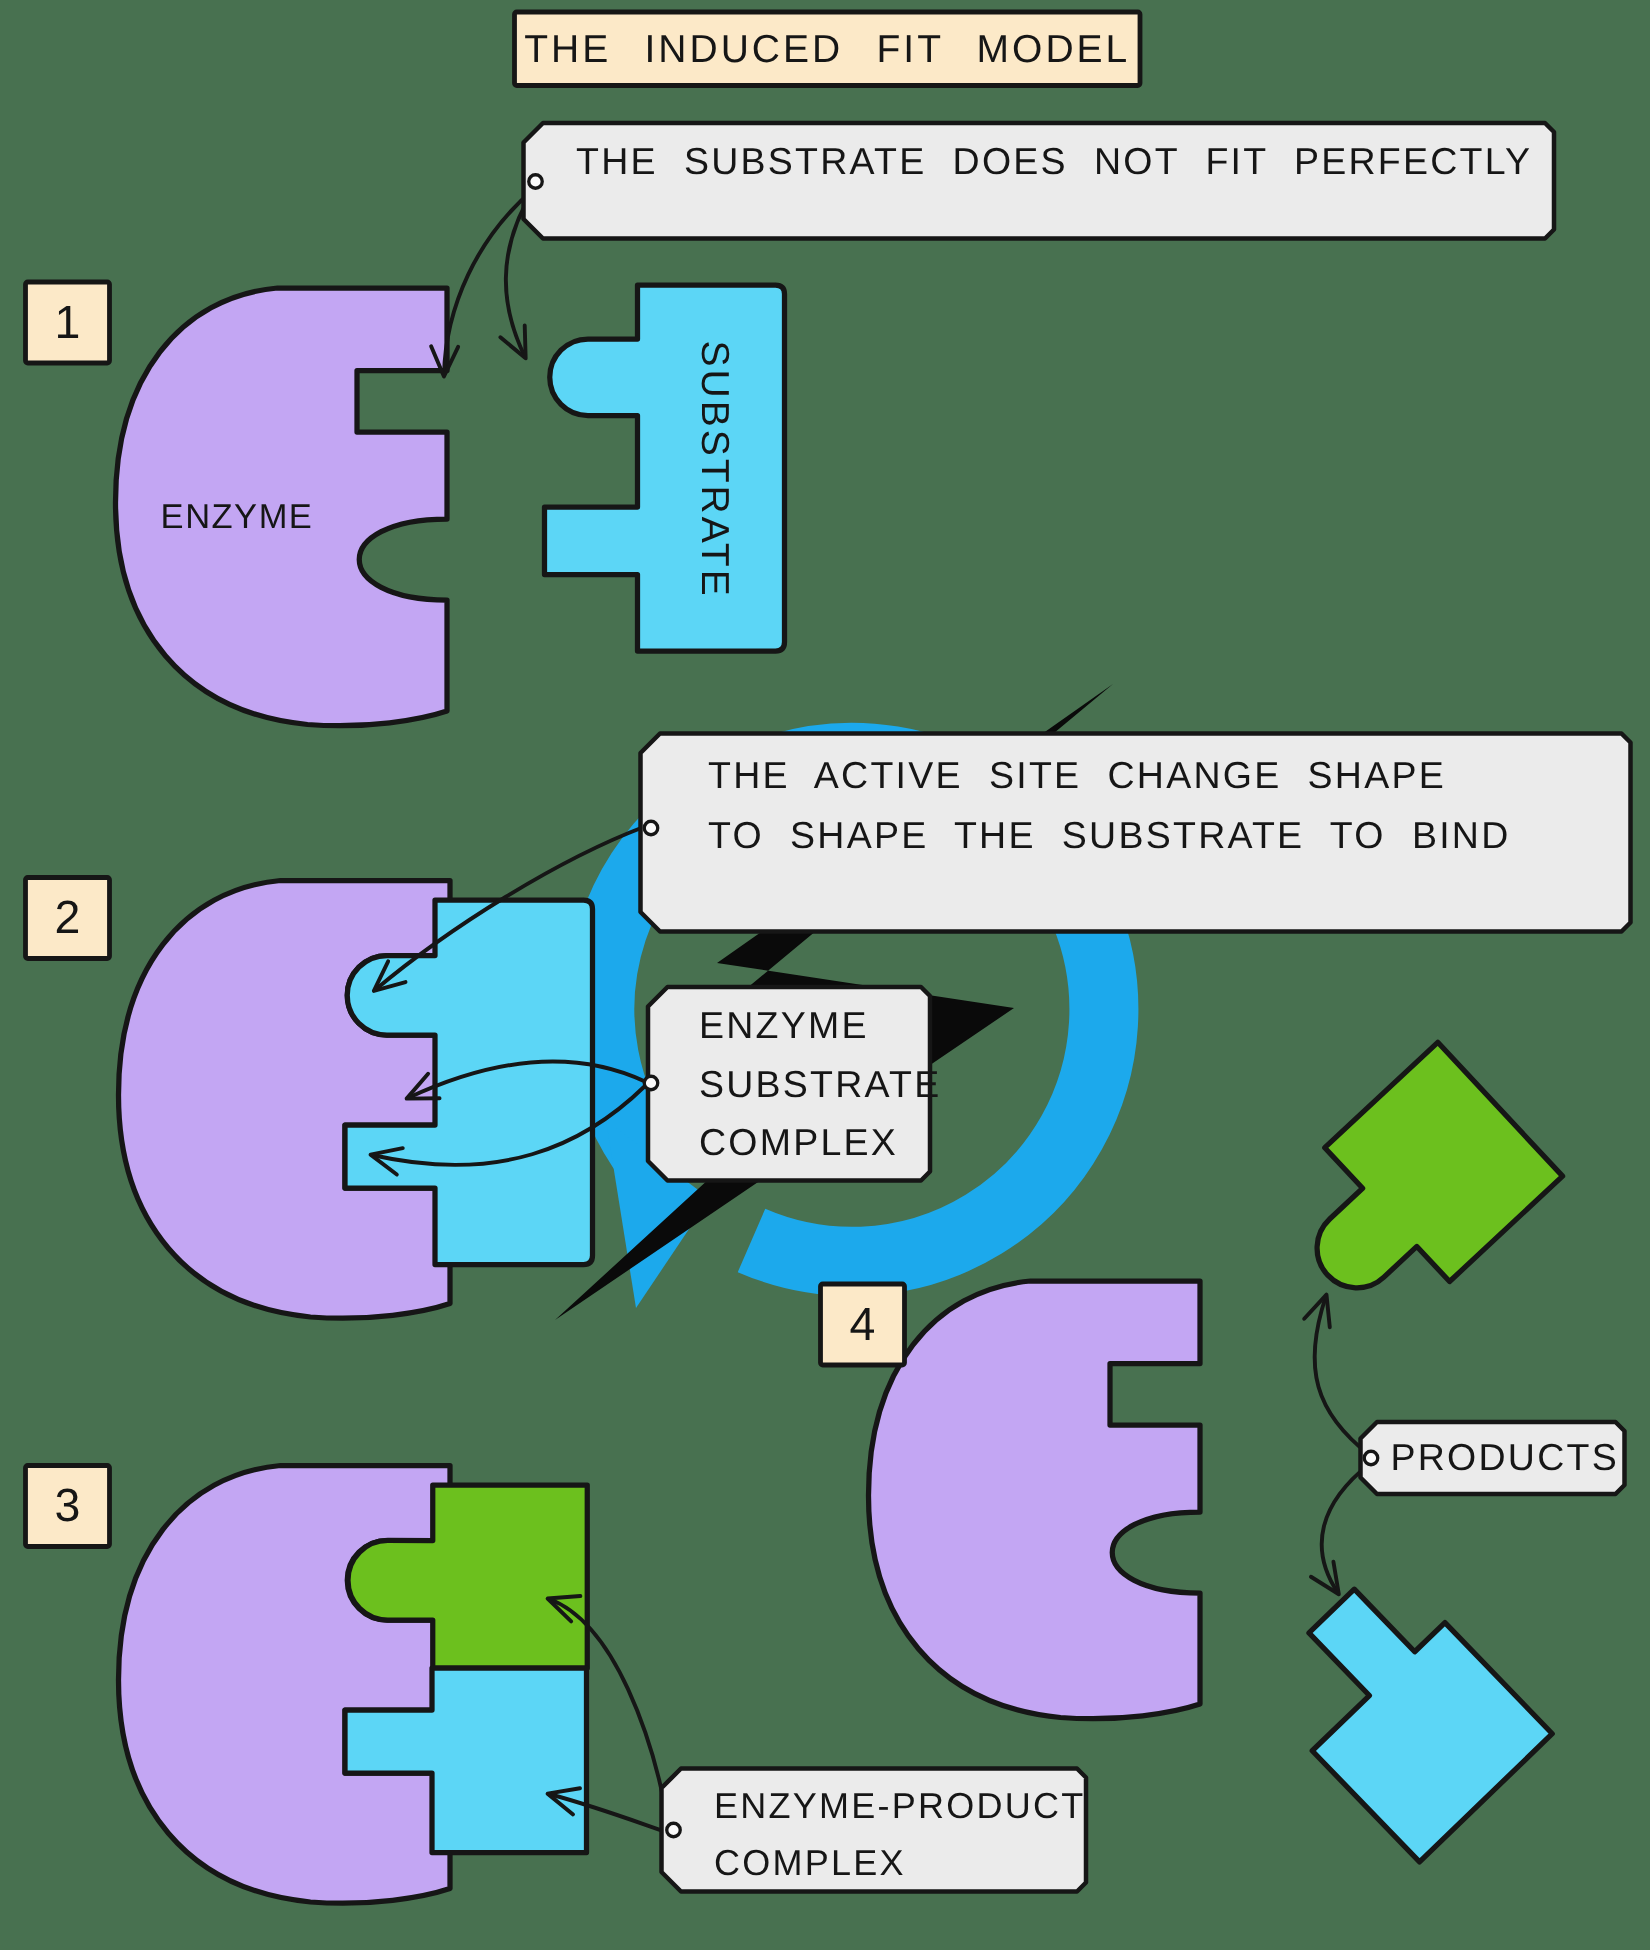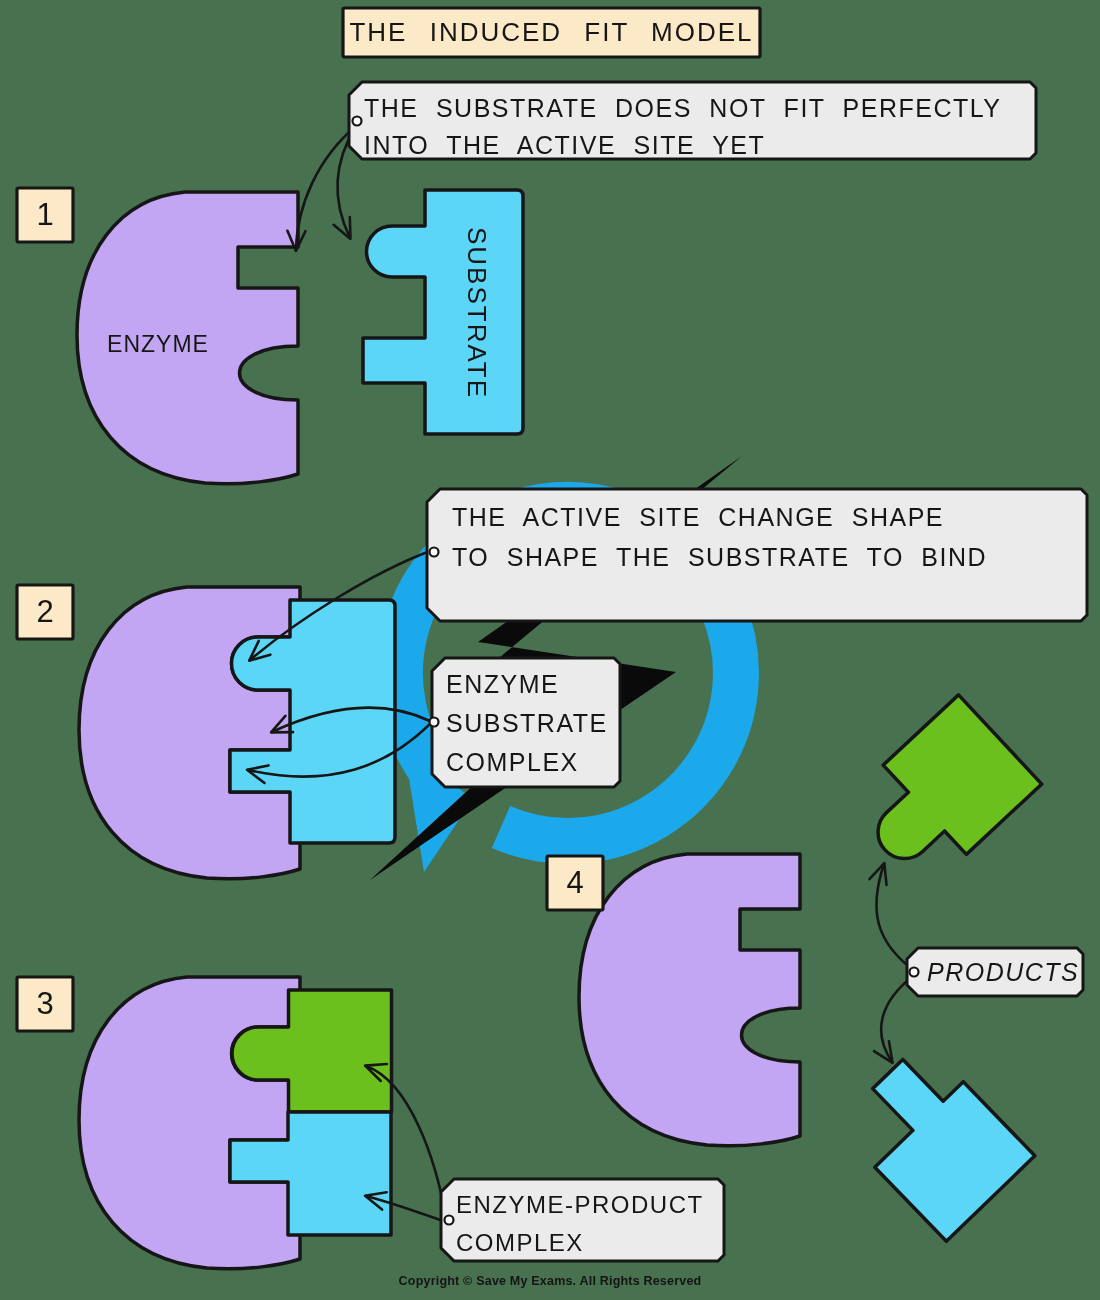--- a/index.html
+++ b/index.html
@@ -15,25 +15,25 @@
   .cap{letter-spacing:1.5px;word-spacing:9px;font-size:25px;font-weight:500;}
   .title-text{
     position:absolute;left:343px;top:8px;width:417px;height:49px;
     display:flex;align-items:center;justify-content:center;
     font-size:26px;letter-spacing:2px;word-spacing:13px;font-weight:500;
   }
   .badge-text{
     position:absolute;width:56px;height:54px;display:flex;
     align-items:center;justify-content:center;font-size:31px;font-weight:500;
   }
-  .line{display:block;}
+  .line{display:block;margin-left:20px;}
   .lbl1{left:364px;top:90px;line-height:37px;}
   .lbl2{left:452px;top:497px;line-height:40px;}
   .lbl-es{left:446px;top:665px;line-height:39px;}
-  .lbl-prod{left:927px;top:948px;height:48px;display:flex;align-items:center;font-size:25px;letter-spacing:1.5px;font-style:italic;}
+  .lbl-prod{left:927px;top:948px;height:48px;display:flex;align-items:center;font-size:25px;letter-spacing:1.5px;}
   .lbl-ep{left:456px;top:1186px;line-height:38px;font-size:24px;}
   .enzyme-text{left:98px;top:331px;width:120px;text-align:center;font-size:23px;letter-spacing:1px;}
   .substrate-text{
     left:393px;top:298px;width:170px;height:28px;text-align:center;
     font-size:26px;letter-spacing:2px;transform:rotate(90deg);
   }
   .copyright{
     left:0;top:1274px;width:1100px;text-align:center;
     font-size:12.5px;font-weight:bold;letter-spacing:0.2px;color:#141414;
   }
@@ -129,21 +129,20 @@
 
   <div class="title-text">THE INDUCED FIT MODEL</div>
 
   <div class="txt badge-text" style="left:17px;top:188px;">1</div>
   <div class="txt badge-text" style="left:17px;top:585px;">2</div>
   <div class="txt badge-text" style="left:17px;top:977px;">3</div>
   <div class="txt badge-text" style="left:547px;top:856px;">4</div>
 
   <div class="txt cap lbl1">
     <span class="line">THE SUBSTRATE DOES NOT FIT PERFECTLY</span>
-    <span class="line">INTO THE ACTIVE SITE YET</span>
   </div>
 
   <div class="txt cap lbl2">
     <span class="line">THE ACTIVE SITE CHANGE SHAPE</span>
     <span class="line">TO SHAPE THE SUBSTRATE TO BIND</span>
   </div>
 
   <div class="txt cap lbl-es">
     <span class="line">ENZYME</span>
     <span class="line">SUBSTRATE</span>
@@ -153,14 +152,13 @@
   <div class="txt lbl-prod">PRODUCTS</div>
 
   <div class="txt cap lbl-ep">
     <span class="line">ENZYME-PRODUCT</span>
     <span class="line">COMPLEX</span>
   </div>
 
   <div class="txt enzyme-text">ENZYME</div>
   <div class="txt substrate-text">SUBSTRATE</div>
 
-  <div class="txt copyright">Copyright © Save My Exams. All Rights Reserved</div>
 </div>
 
 </body></html>

